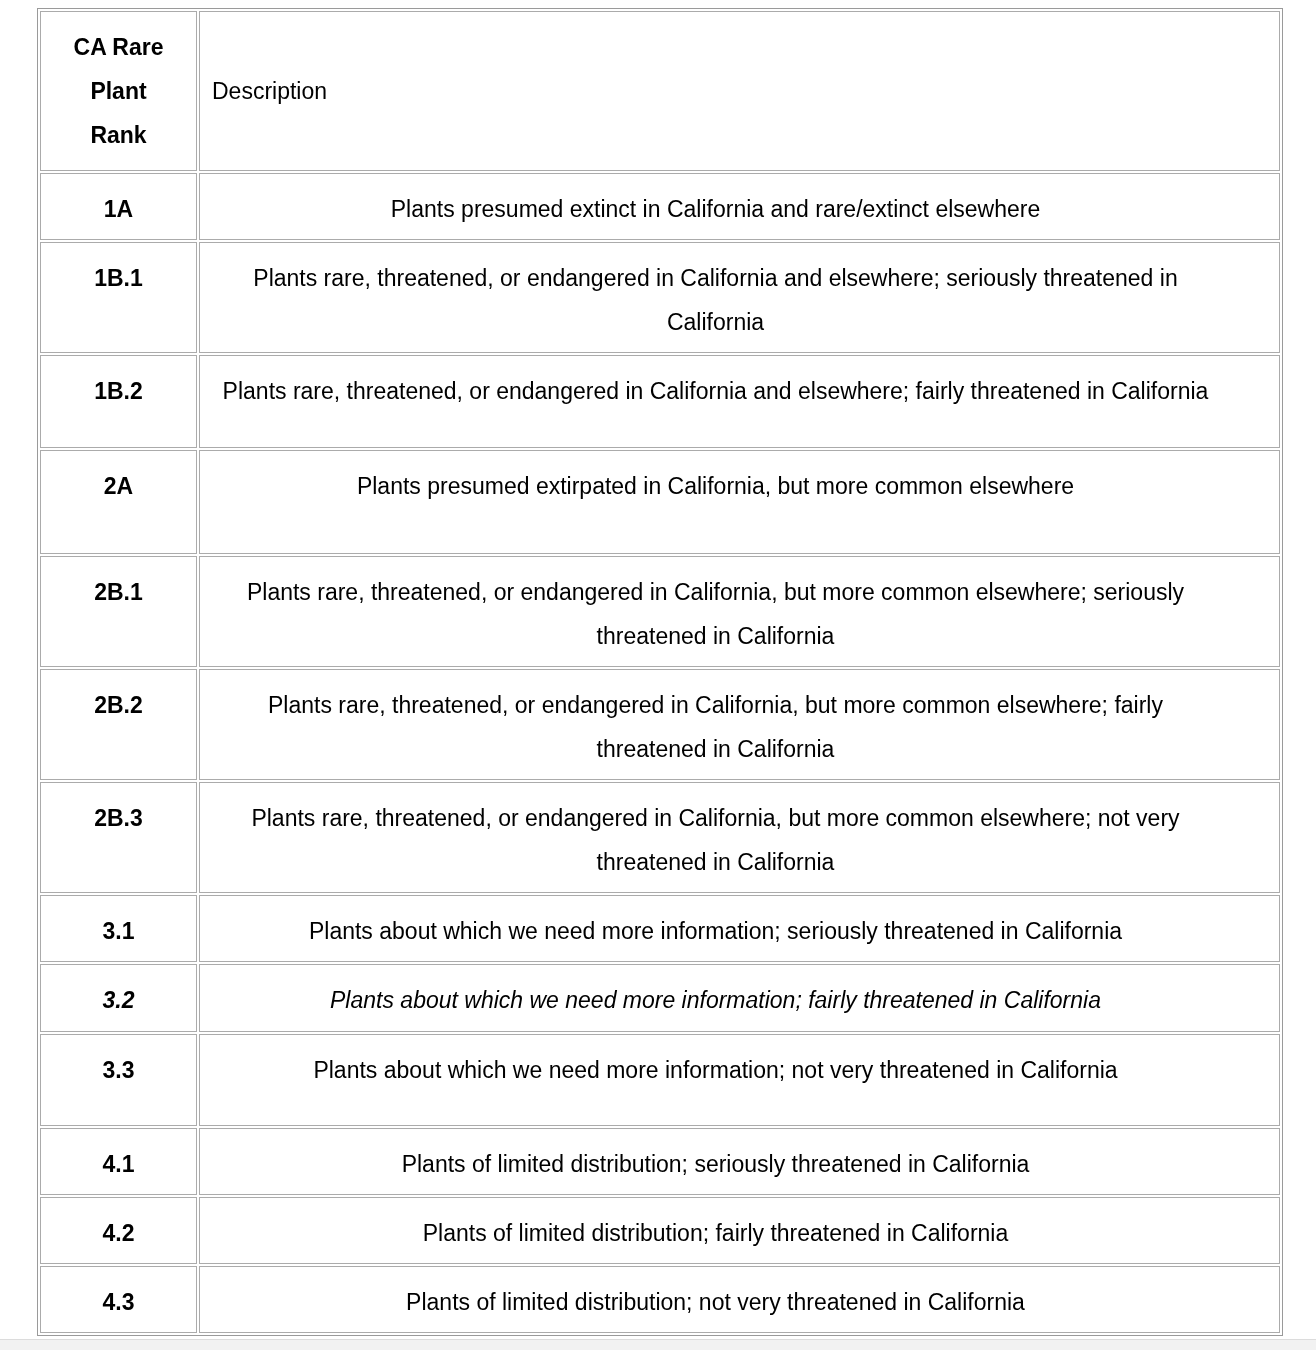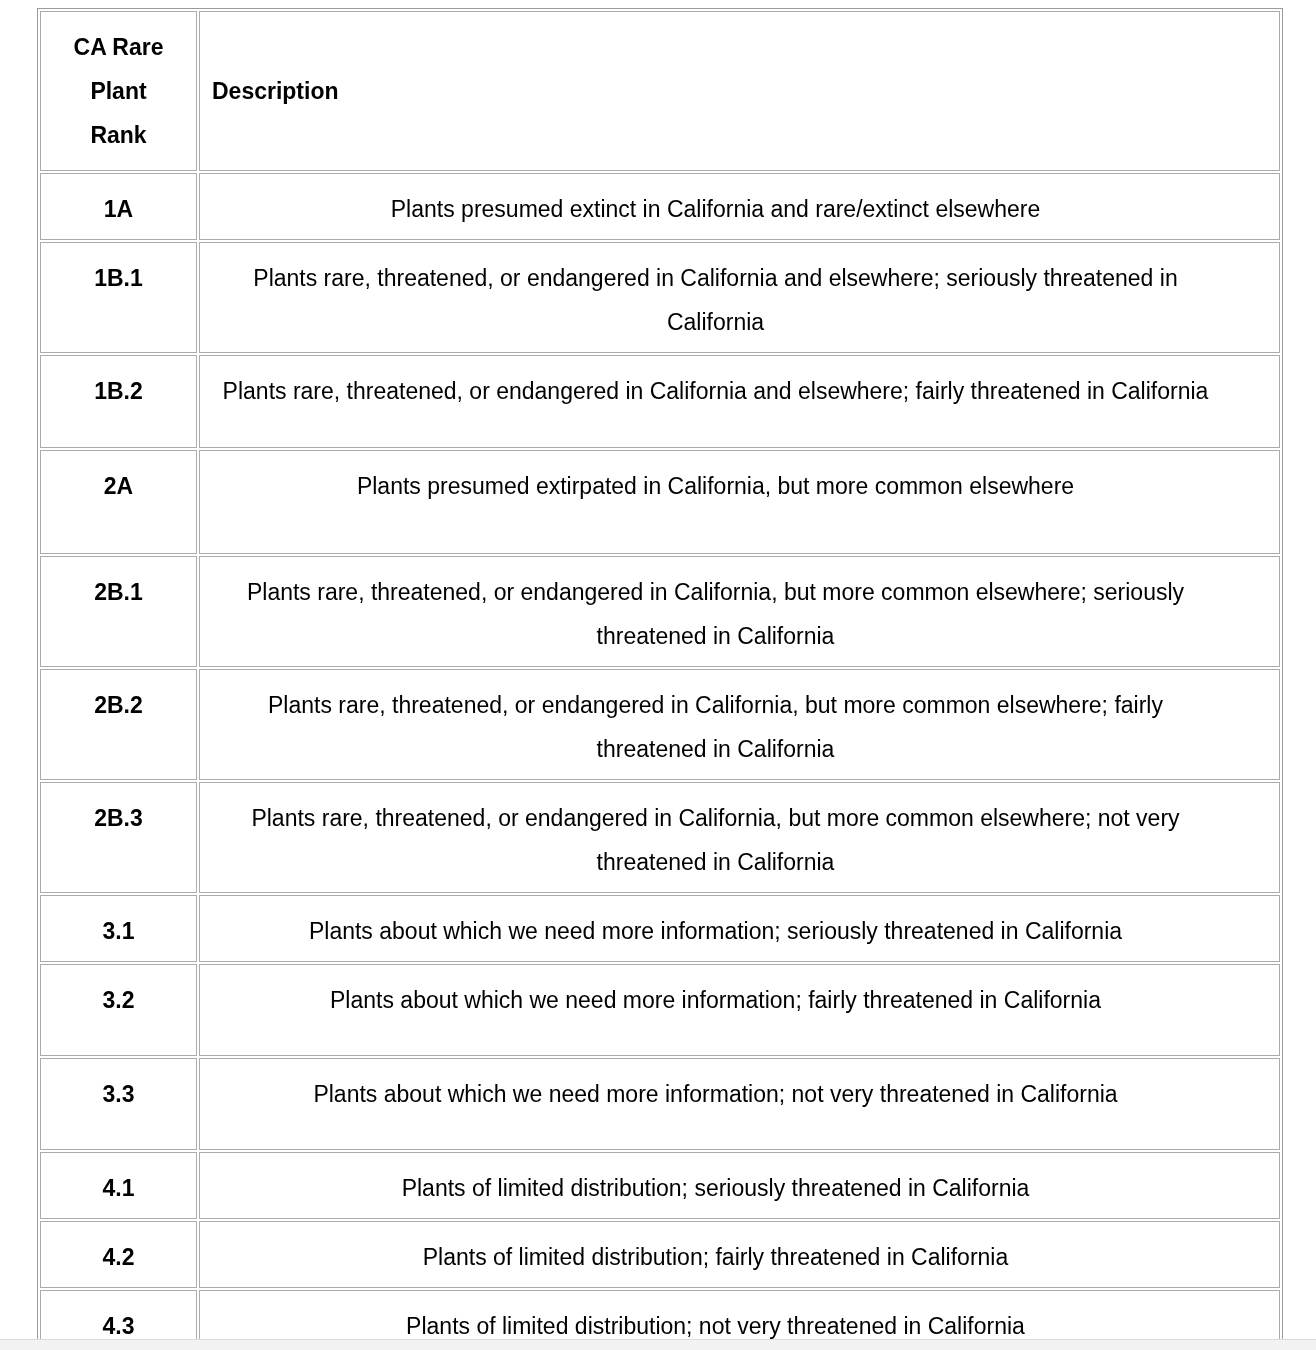--- a/index.html
+++ b/index.html
@@ -46,21 +46,21 @@
     background: var(--bg);
     overflow: hidden;
   }
   th.rank-header {
     font-weight: bold;
     text-align: center;
     vertical-align: middle;
     padding: 6px 20px;
   }
   th.desc-header {
-    font-weight: bold;
+    font-weight: normal;
     text-align: left;
     vertical-align: middle;
     padding: 14px 12px;
   }
   td.rank-cell {
     font-weight: bold;
     text-align: center;
     vertical-align: top;
     padding: 13px 8px 8px 8px;
   }
@@ -119,21 +119,21 @@
       <td class="desc-cell">Plants rare, threatened, or endangered in California, but more common elsewhere; fairly threatened in California</td>
     </tr>
     <tr style="height:89px;padding-left:23px;">
       <td class="rank-cell">2B.3</td>
       <td class="desc-cell">Plants rare, threatened, or endangered in California, but more common elsewhere; not very threatened in California</td>
     </tr>
     <tr style="height:64px;">
       <td class="rank-cell">3.1</td>
       <td class="desc-cell">Plants about which we need more information; seriously threatened in California</td>
     </tr>
-    <tr style="height:92px;">
+    <tr style="height:68px;font-style:italic;">
       <td class="rank-cell">3.2</td>
       <td class="desc-cell">Plants about which we need more information; fairly threatened in California</td>
     </tr>
     <tr style="height:92px;margin-left:44px;">
       <td class="rank-cell">3.3</td>
       <td class="desc-cell">Plants about which we need more information; not very threatened in California</td>
     </tr>
     <tr style="height:56px;">
       <td class="rank-cell">4.1</td>
       <td class="desc-cell">Plants of limited distribution; seriously threatened in California</td>

